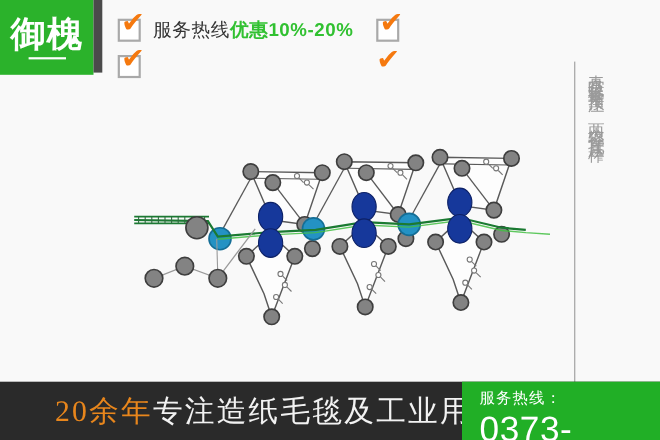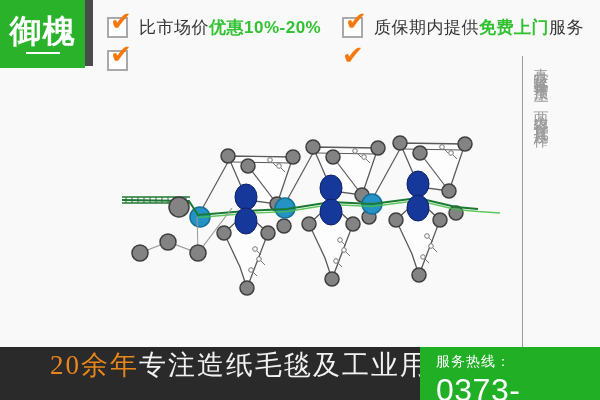--- a/index.html
+++ b/index.html
@@ -29,48 +29,47 @@
   .feature-text .hl { font-weight:bold; }
   
   .side-note { position:absolute; left:522px; top:56px; height:300px;
     border-left:1px solid #9b9b9b; padding-left:8px;
     writing-mode:vertical-rl; text-orientation:upright;
     font-size:15px; letter-spacing:3px; color:#9a9a9a; }
   
   .diagram-svg { position:absolute; left:0; top:0; width:600px; height:400px; pointer-events:none; }
   
   .footer-bar { position:absolute; left:0; top:347px; width:600px; height:53px; background:#2a2a2a; }
-  .slogan { position:absolute; left:50px; top:347px; height:53px; display:flex; 
+  .slogan { position:absolute; left:50px; top:347px; height:53px; display:flex; align-items:center;
     font-family:"Liberation Serif","DejaVu Serif",serif;
     font-size:27px; letter-spacing:2px; white-space:nowrap; color:#f2f2f2; }
   .hotline-box { position:absolute; left:420px; top:347px; width:180px; height:53px;
     padding:6px 0 0 16px; color:#fff; }
   .hotline-label { font-size:14px; letter-spacing:1px; }
   .hotline-phone { font-size:32px; letter-spacing:.5px; margin-top:1px; }
 </style>
 </head>
 <body>
 
 <div class="logo" style="background: rgb(43, 178, 43);">
   <span class="logo-text">御槐</span>
   <span class="logo-underline"></span>
 </div>
 <div class="logo-shadow"></div>
 
 <div class="feature f-r1c1">
   <span class="checkbox">
       <span class="checkmark" style="color: rgb(245, 121, 15);">✔</span>
     </span>
-  <span class="feature-text"><span>比市场价</span><span class="hl" style="color: rgb(49, 193, 49);">优惠10%-20%</span></span>
+  <span class="feature-text"><span>服务热线</span><span class="hl" style="color: rgb(49, 193, 49);">优惠10%-20%</span></span>
 </div>
 <div class="feature f-r1c2">
   <span class="checkbox">
       <span class="checkmark" style="color: rgb(245, 121, 15);">✔</span>
     </span>
-  <span class="feature-text"><span>质保期内提供</span><span class="hl" style="color: rgb(49, 193, 49);">免费上门</span><span>服务</span></span>
 </div>
 <div class="feature f-r2c1">
   <span class="checkbox">
       <span class="checkmark" style="color: rgb(245, 121, 15);">✔</span>
     </span>
 </div>
 <div class="feature f-r2c2">
   <span class="check-only">
       <span class="checkmark" style="color: rgb(245, 121, 15);">✔</span>
     </span>

